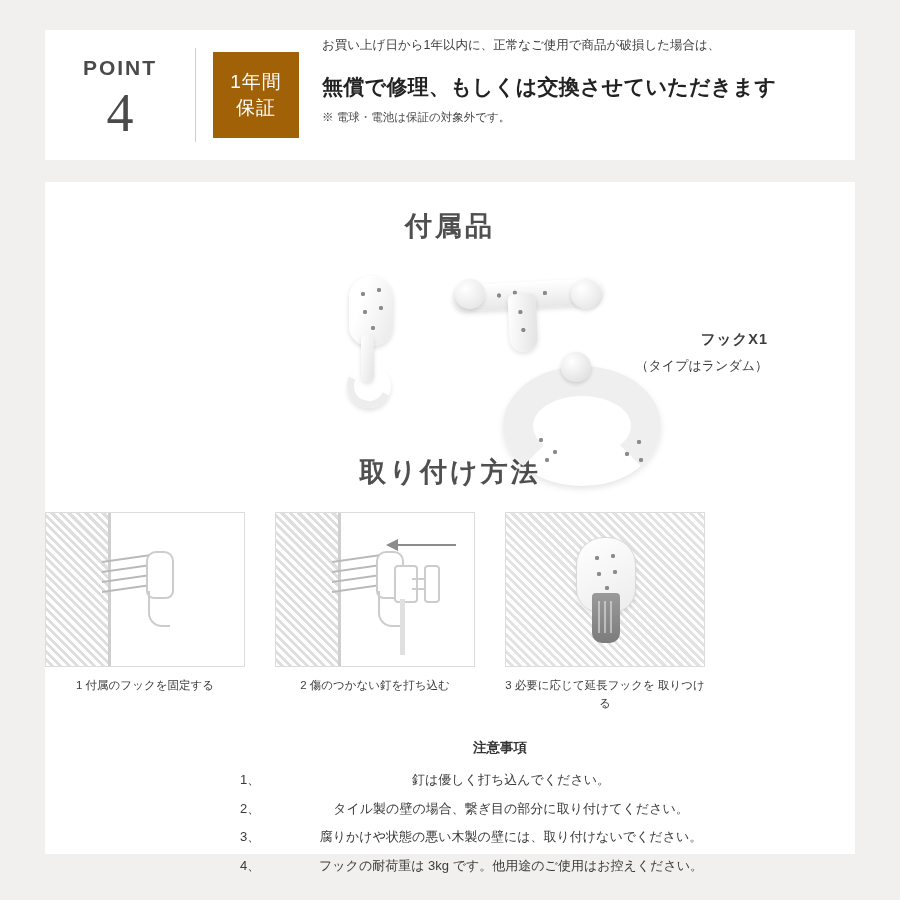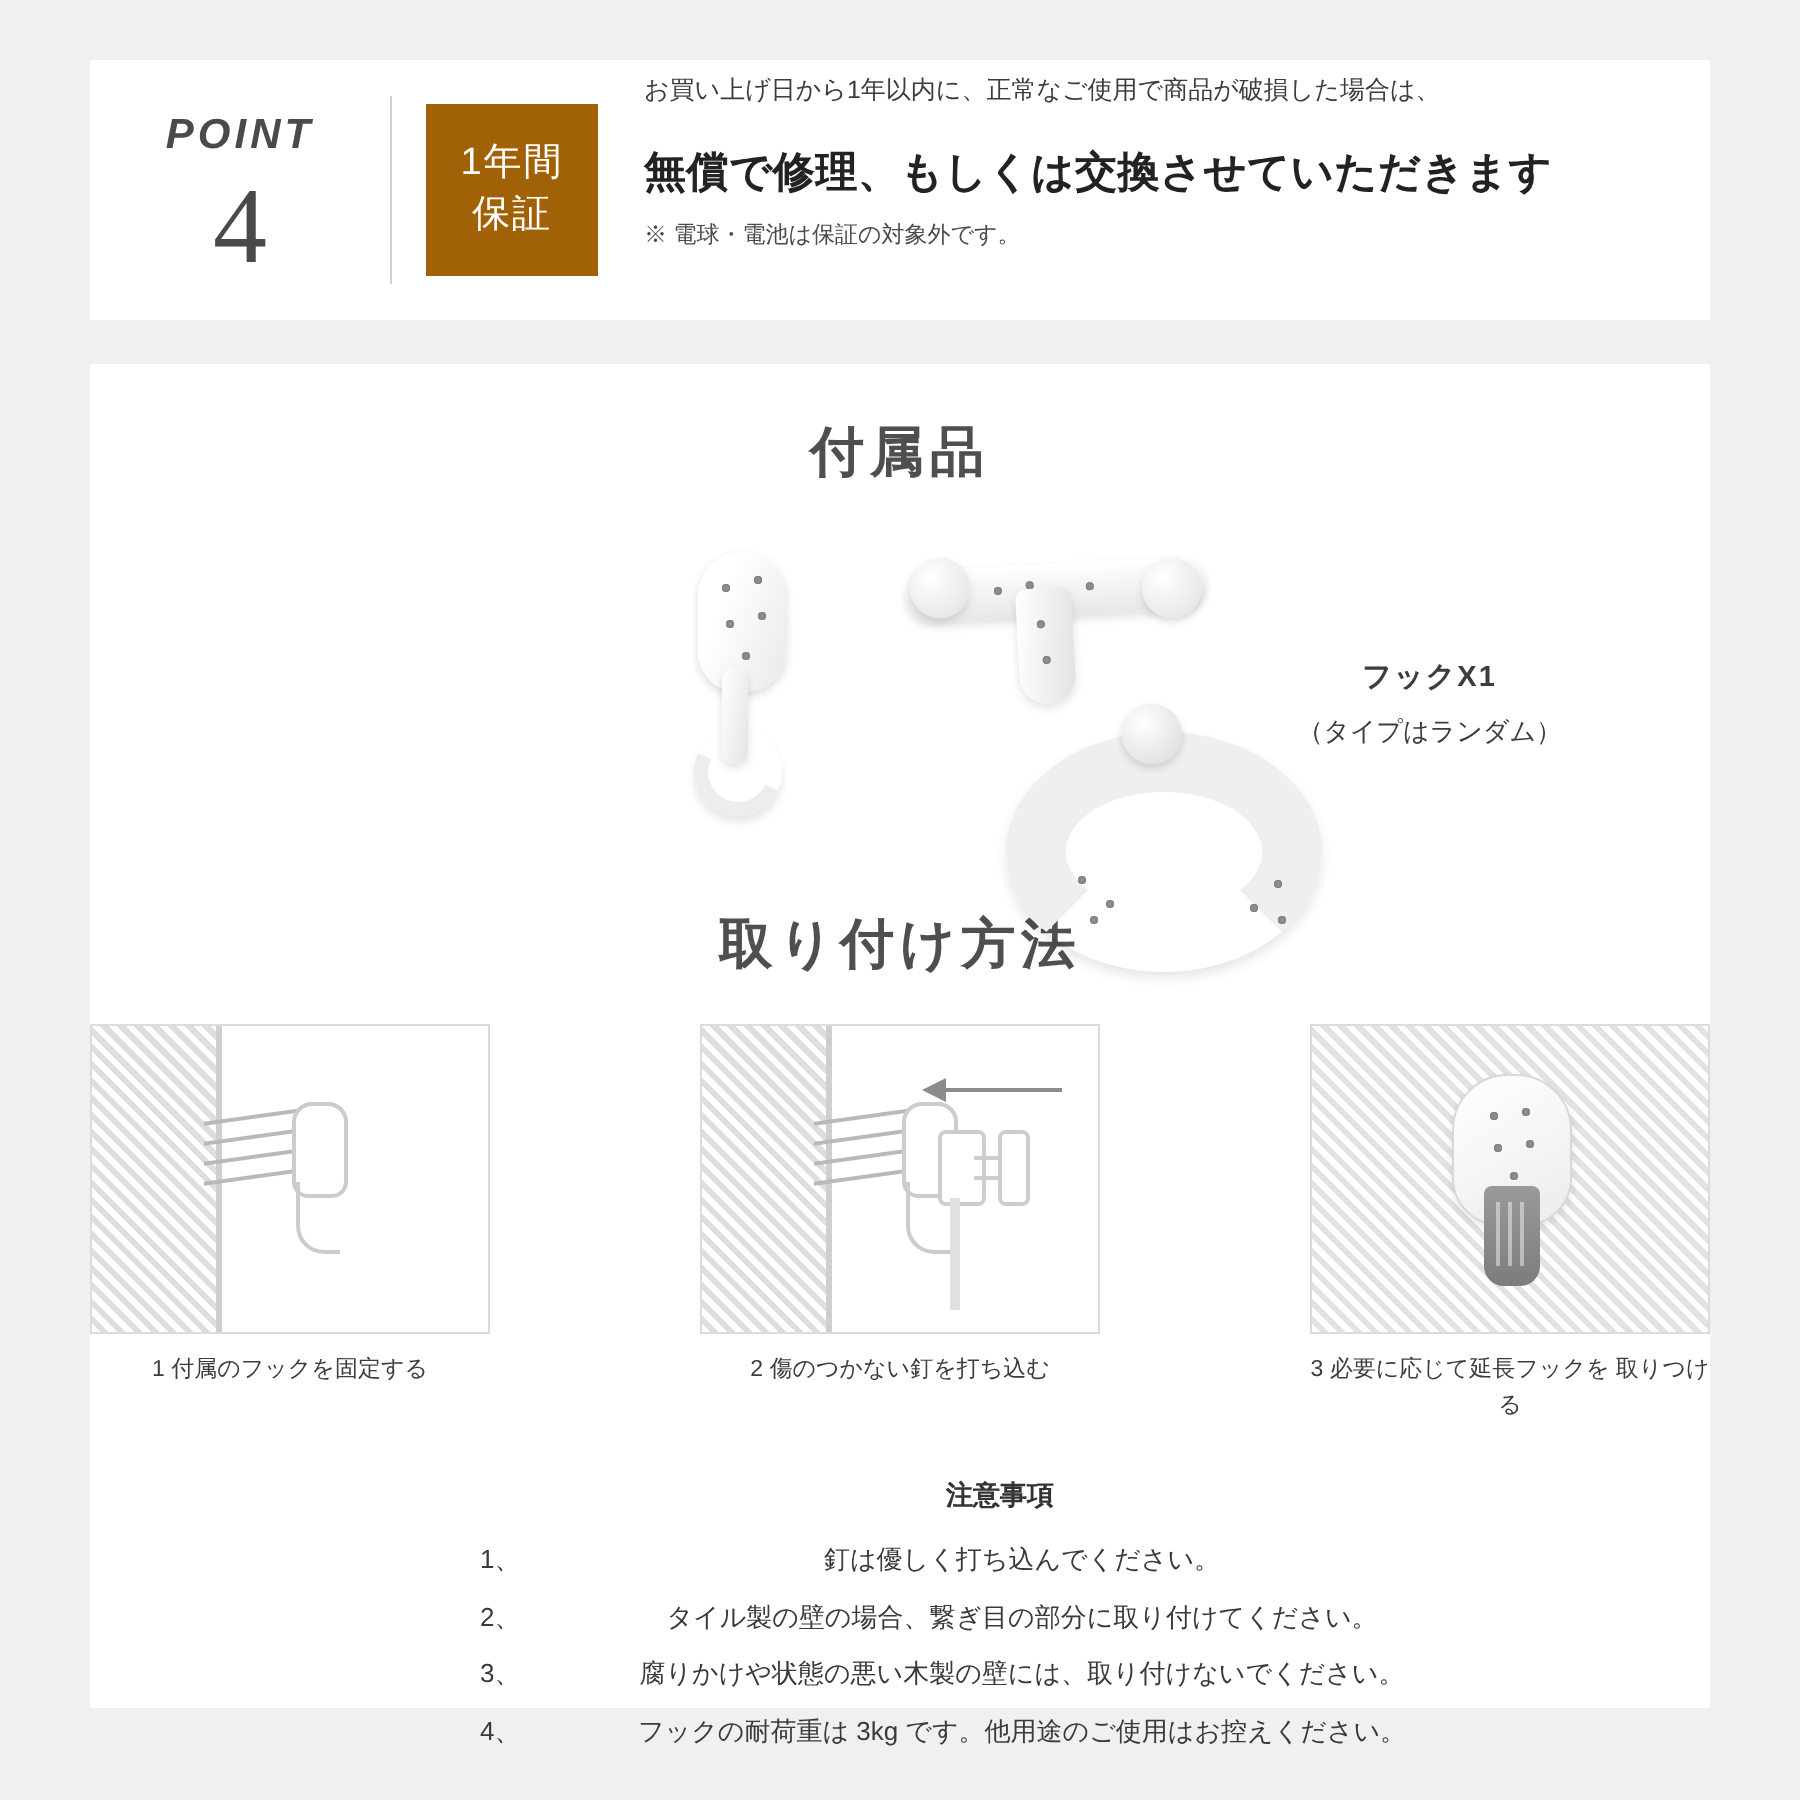--- a/index.html
+++ b/index.html
@@ -42,21 +42,20 @@
     justify-content: center;
     padding-top: 6px;
     box-sizing: border-box;
   }
   .point-word {
     font-size: 21px;
     letter-spacing: 2px;
     font-weight: bold;
     color: #4a4a4a;
     line-height: 1;
-    font-style: italic;
   }
   .point-number {
     font-size: 54px;
     font-weight: 300;
     color: #4a4a4a;
     line-height: 1;
     margin-top: 8px;
     font-family: "Liberation Serif", serif;
   }
   .band-divider {
@@ -131,23 +130,23 @@
   #install-title { margin-top: 6px; }
 
   
   .accessories-area {
     position: relative;
     height: 200px;
     margin-top: 4px;
   }
   .hook-label {
     position: absolute;
-    right: 74px;
+    right: 87px;
     top: 78px;
-    text-align: center;
+    text-align: right;
     color: #3d3d3d;
     line-height: 1.9;
   }
   .hook-label .l1 { font-size: 14.5px; font-weight: bold; letter-spacing: 1px; }
   .hook-label .l2 { font-size: 13px; }
 
   
   .piece-hook {
     position: absolute;
     left: 290px;
@@ -267,21 +266,21 @@
     width: 30px;
     height: 30px;
     border-radius: 50%;
     background: radial-gradient(circle at 35% 32%,#ffffff,#d9d9d9);
     box-shadow: 0 2px 4px rgba(0,0,0,0.15);
   }
 
   
   .steps {
     display: flex;
-    justify-content: space-between;
+    justify-content: flex-start;
     gap: 30px;
     margin-top: 22px;
   }
   .step {
     width: 200px;
   }
   .step-box {
     width: 200px;
     height: 155px;
     background: #ffffff;

